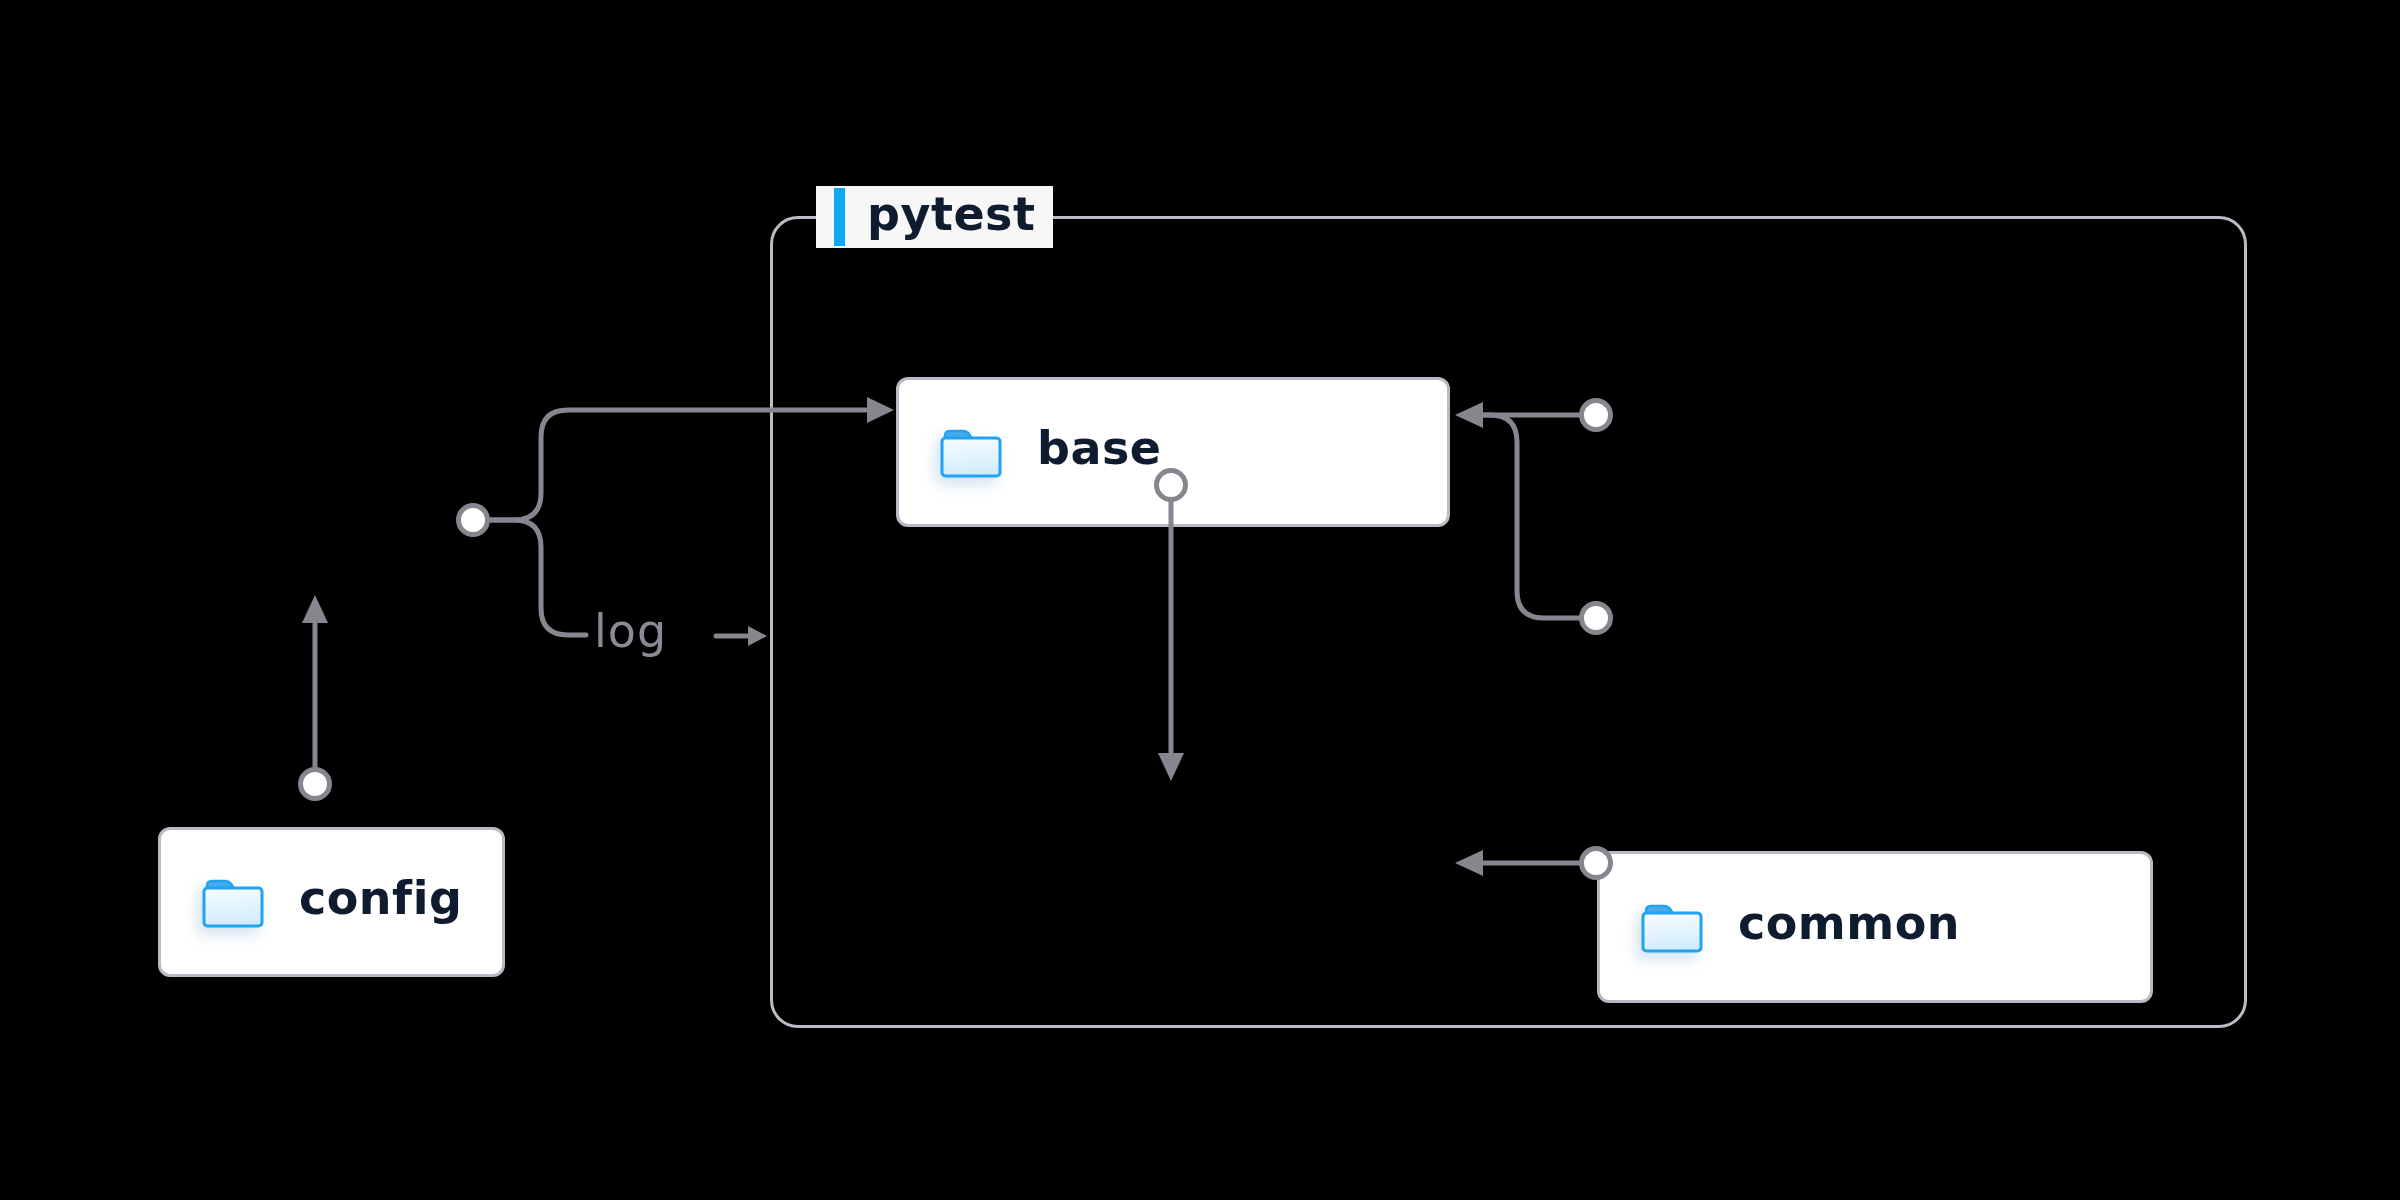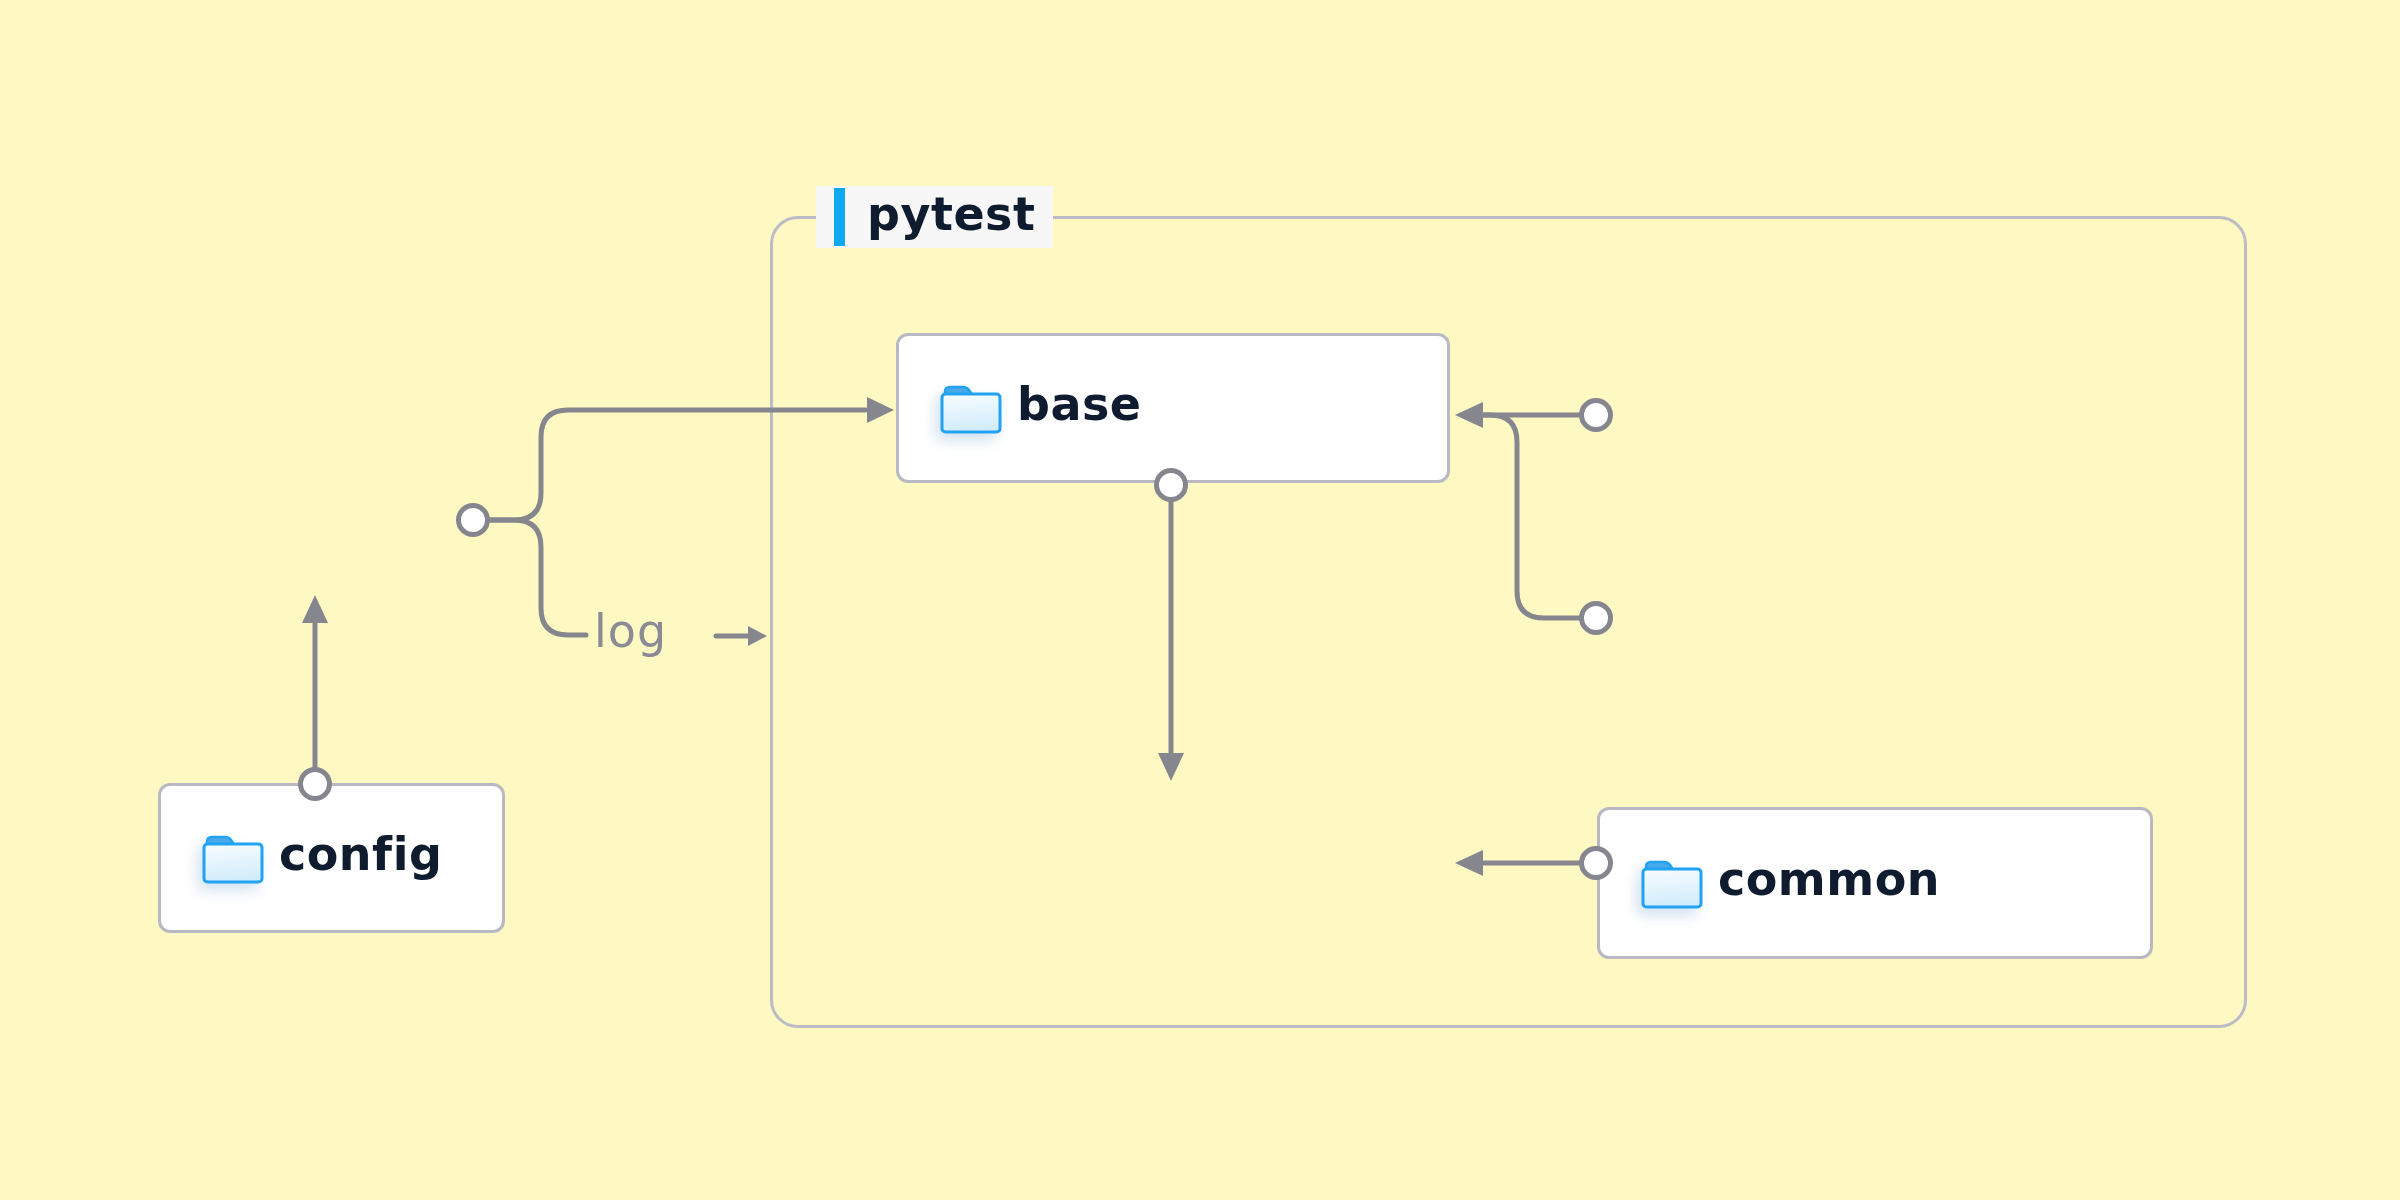--- a/index.html
+++ b/index.html
@@ -5,21 +5,21 @@
   html, body {
     margin: 0;
     padding: 0;
     background: #f7f7f8;
     font-family: "DejaVu Sans", "Liberation Sans", sans-serif;
   }
   .stage {
     position: relative;
     width: 2400px;
     height: 1200px;
-    background: #fef9c3;
+    background: #000000;
     overflow: hidden;
   }
 
   
   .group {
     position: absolute;
     left: 770px; top: 216px;
     width: 1477px; height: 812px;
     border: 3px solid #bcbcc6;
     border-radius: 28px;
@@ -54,22 +54,23 @@
   
   .node {
     position: absolute;
     background: #ffffff;
     border: 3px solid #b9b9c4;
     border-radius: 12px;
     box-sizing: border-box;
     display: flex;
     align-items: center;
     padding-left: 38px;
-    gap: 12px;
+    gap: 32px;
     z-index: 2;
+    margin-top: 44px;
   }
   .node .label {
     font-size: 46px;
     font-weight: bold;
     color: #0f1b2e;
     letter-spacing: 0.5px;
     line-height: 1;
     padding-bottom: 8px;
   }
   .node-utils     { left: 158px;  top: 443px; width: 314px; height: 150px; }

